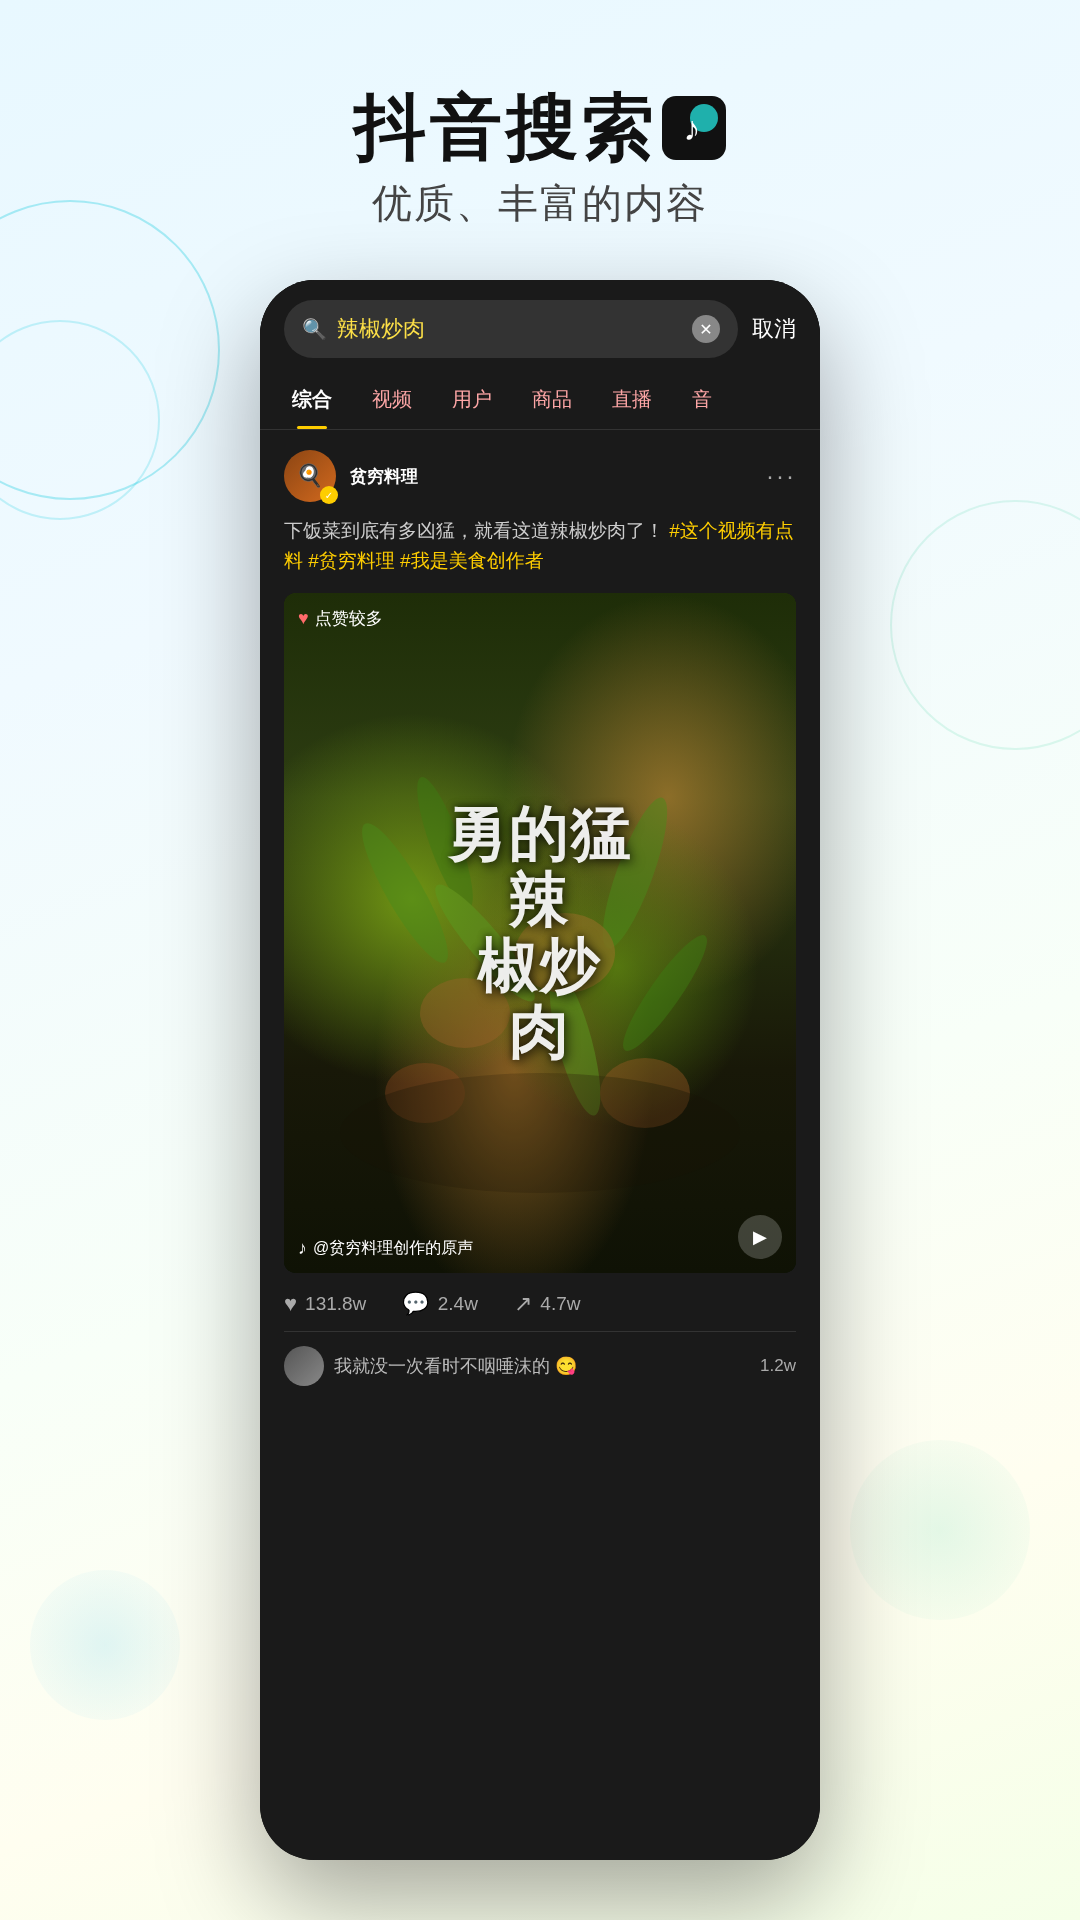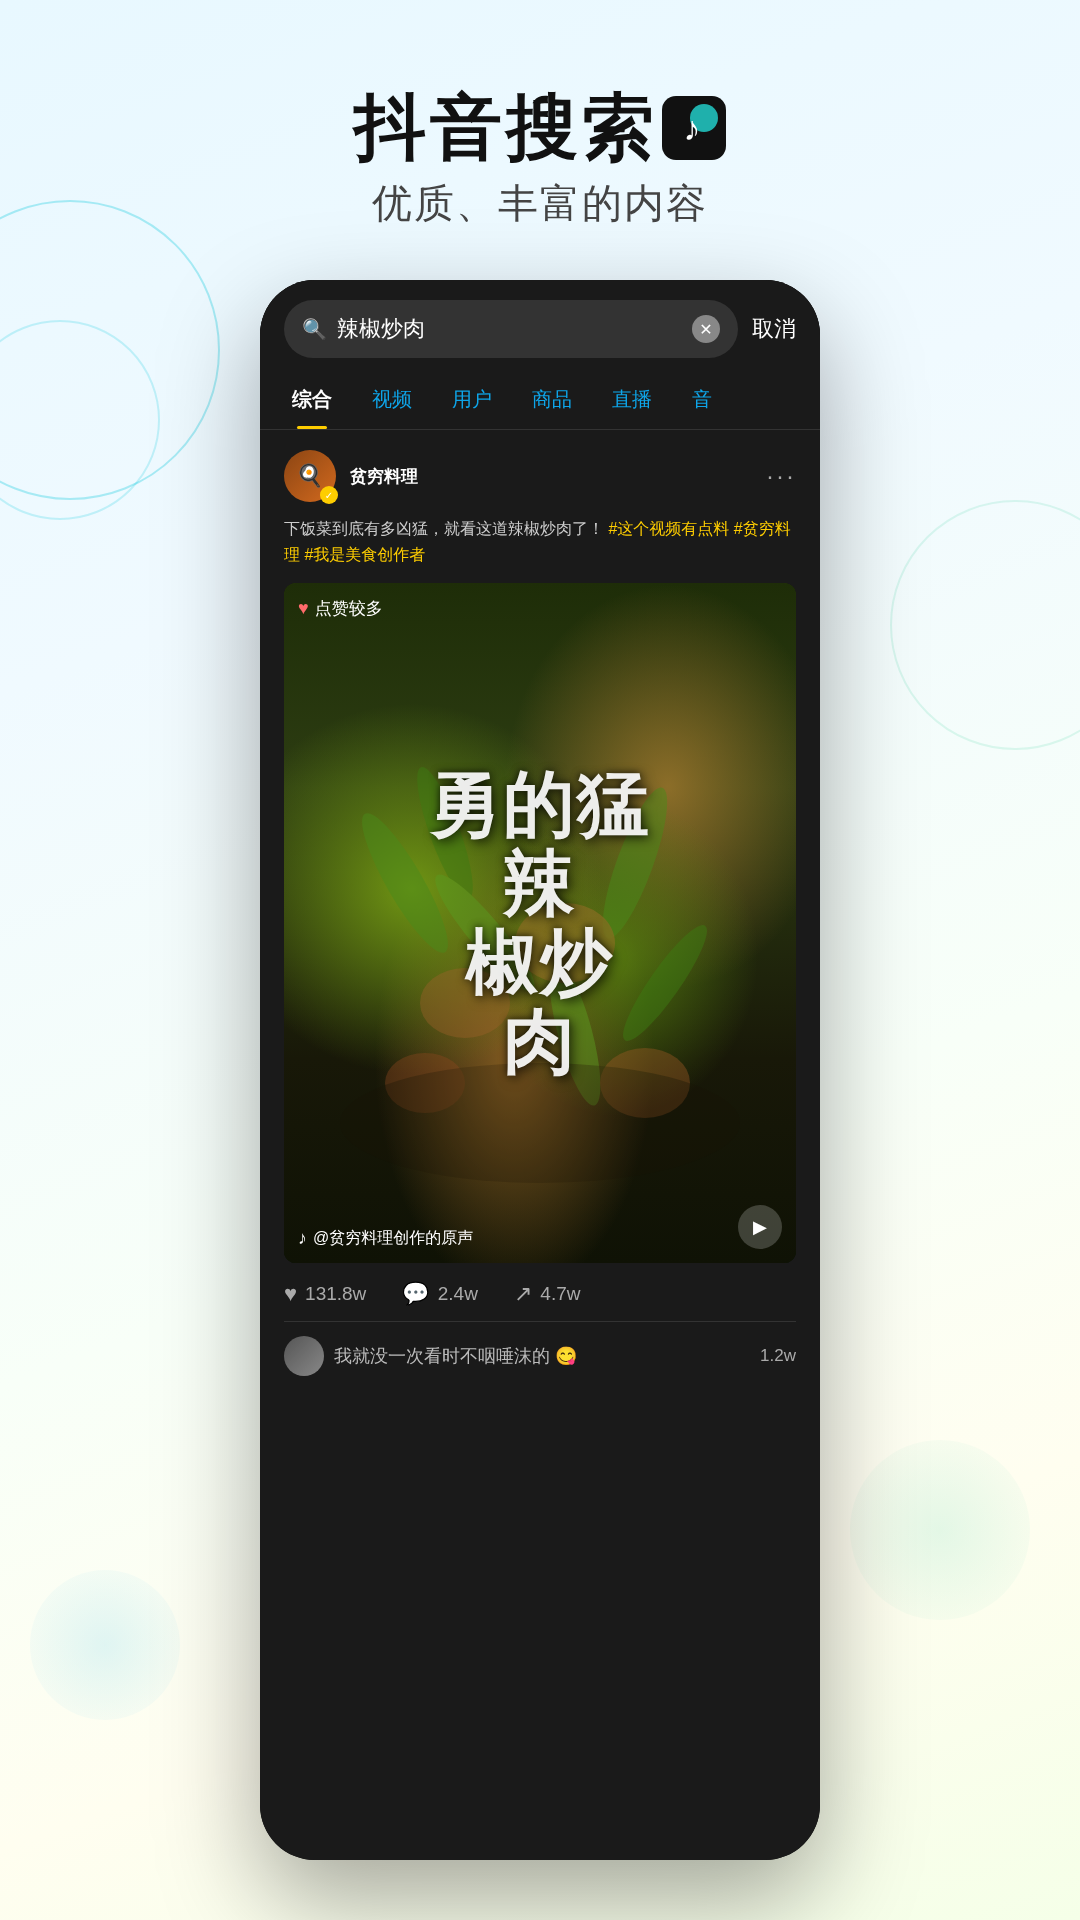--- a/index.html
+++ b/index.html
@@ -136,21 +136,21 @@
       display: flex;
       align-items: center;
       padding: 14px 18px;
       gap: 10px;
     }
     .search-icon-inner {
       color: #aaa;
       font-size: 20px;
     }
     .search-text {
-      color: #ffffff;
+      color: #fde047;
       font-size: 22px;
       flex: 1;
     }
     .clear-btn {
       width: 28px; height: 28px;
       background: #888;
       border-radius: 50%;
       display: flex;
       align-items: center;
       justify-content: center;
@@ -168,21 +168,21 @@
     
     .tabs-row {
       display: flex;
       align-items: flex-end;
       padding: 0 12px;
       border-bottom: 1px solid #333;
       background: #1a1a1a;
     }
     .tab-item {
       padding: 16px 20px;
-      color: #0ea5e9;
+      color: #fca5a5;
       font-size: 20px;
       position: relative;
       cursor: pointer;
       white-space: nowrap;
     }
     .tab-item.active {
       color: #fff;
       font-weight: 700;
     }
     .tab-item.active::after {
@@ -240,21 +240,21 @@
     }
     .more-btn {
       color: #aaa;
       font-size: 24px;
       letter-spacing: 2px;
     }
 
     
     .desc-text {
       color: #ccc;
-      font-size: 16px;
+      font-size: 19px;
       line-height: 1.6;
       margin-bottom: 16px;
     }
     .desc-text .highlight {
       color: #fecd00;
     }
 
     
     .video-thumb {
       width: 100%;
@@ -290,21 +290,21 @@
     }
     .video-text-overlay {
       position: absolute;
       top: 0; left: 0; right: 0; bottom: 0;
       display: flex;
       align-items: center;
       justify-content: center;
     }
     .chinese-big-text {
       color: rgba(255,255,255,0.92);
-      font-size: 72px;
+      font-size: 60px;
       font-weight: 900;
       line-height: 1.1;
       text-align: center;
       text-shadow: 3px 3px 12px rgba(0,0,0,0.7), -1px -1px 6px rgba(0,0,0,0.5);
       letter-spacing: 2px;
     }
     .popular-badge {
       position: absolute;
       top: 14px; left: 14px;
       display: flex;

